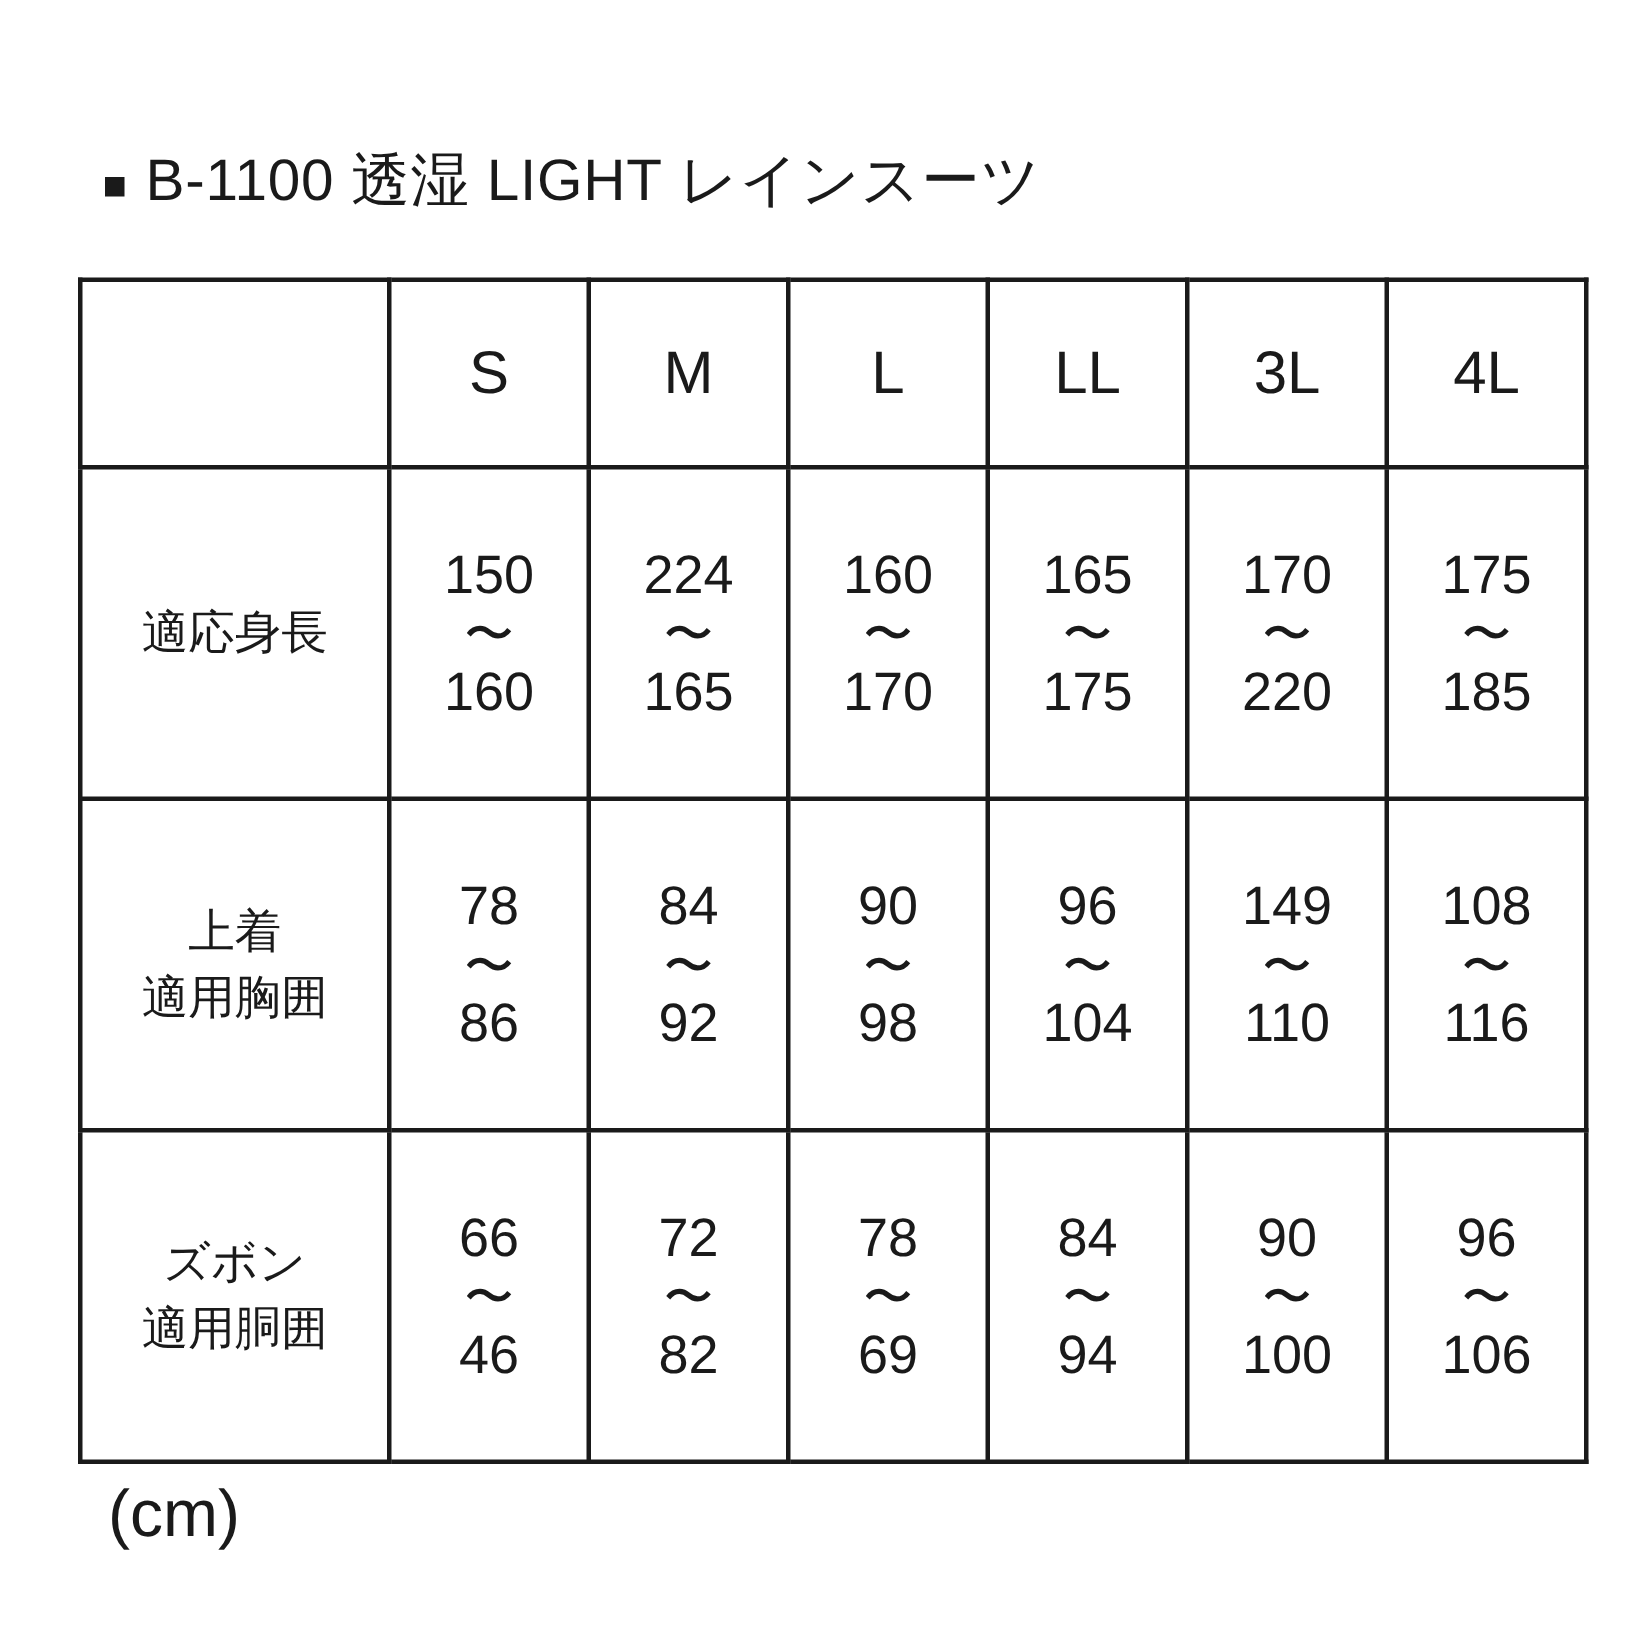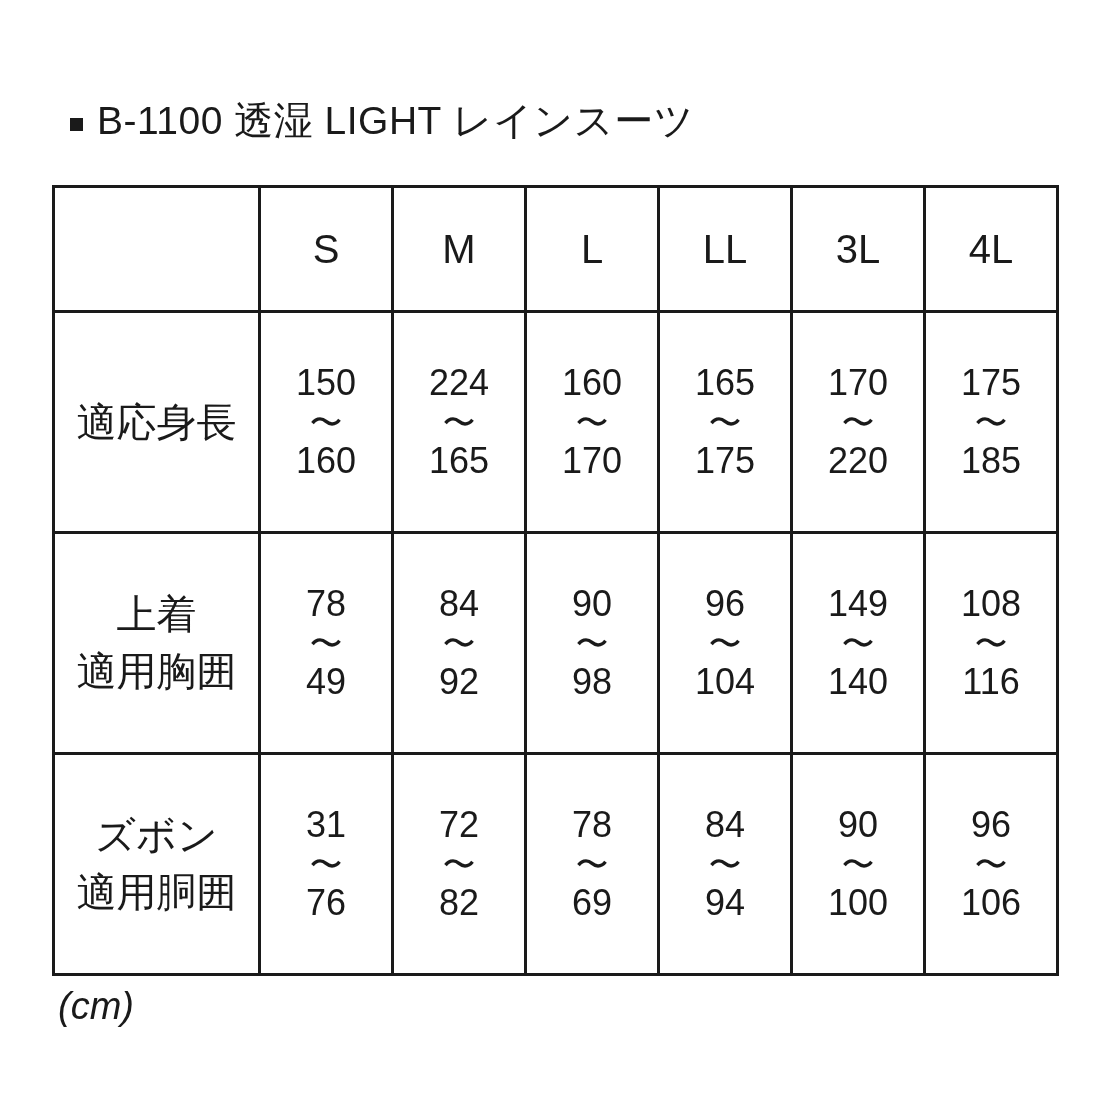--- a/index.html
+++ b/index.html
@@ -66,45 +66,44 @@
   col.label-col { width: 206px; }
   col.size-col  { width: 133px; }
 
   thead th {
     height: 122px;
     font-size: 40px;
   }
   thead th.corner { font-size: 0; }
 
   td.rowlabel {
-    font-size: 40px;
+    font-size: 31px;
     line-height: 1.42;
     padding: 4px 2px;
   }
   td.range {
     font-size: 36px;
     line-height: 1.12;
     padding: 10px 2px;
   }
   .range .tilde {
     display: block;
     font-size: 33px;
     line-height: 1.0;
     margin: 2px 0 2px 0;
   }
   tr.r-height td { height: 218px; text-align: center; }
   tr.r-chest  td { height: 218px; margin-top: 44px; }
   tr.r-waist  td { height: 218px; }
 
   .unit {
     position: absolute;
-    left: 58px;
+    left: 72px;
     top: 985px;
-    font-size: 38px;
-    font-style: italic;
+    font-size: 44px;
   }
 </style>
 </head>
 <body>
 
 <div class="page">
 
   <div class="title-row">
     <span class="bullet-square"></span>
     <span class="title-text">B-1100 透湿 LIGHT レインスーツ</span>
@@ -167,58 +166,58 @@
       </tr>
 
       <tr class="r-chest">
         <td class="rowlabel">
           <div>上着</div>
           <div>適用胸囲</div>
         </td>
         <td class="range">
           <span>78</span>
           <span class="tilde">〜</span>
-          <span>49</span>
+          <span>86</span>
         </td>
         <td class="range">
           <span>84</span>
           <span class="tilde">〜</span>
           <span>92</span>
         </td>
         <td class="range">
           <span>90</span>
           <span class="tilde">〜</span>
           <span>98</span>
         </td>
         <td class="range">
           <span>96</span>
           <span class="tilde">〜</span>
           <span>104</span>
         </td>
         <td class="range">
           <span>149</span>
           <span class="tilde">〜</span>
-          <span>140</span>
+          <span>110</span>
         </td>
         <td class="range">
           <span>108</span>
           <span class="tilde">〜</span>
           <span>116</span>
         </td>
       </tr>
 
       <tr class="r-waist">
         <td class="rowlabel">
           <div>ズボン</div>
           <div>適用胴囲</div>
         </td>
         <td class="range">
-          <span>31</span>
-          <span class="tilde">〜</span>
-          <span>76</span>
+          <span>66</span>
+          <span class="tilde">〜</span>
+          <span>46</span>
         </td>
         <td class="range">
           <span>72</span>
           <span class="tilde">〜</span>
           <span>82</span>
         </td>
         <td class="range">
           <span>78</span>
           <span class="tilde">〜</span>
           <span>69</span>

